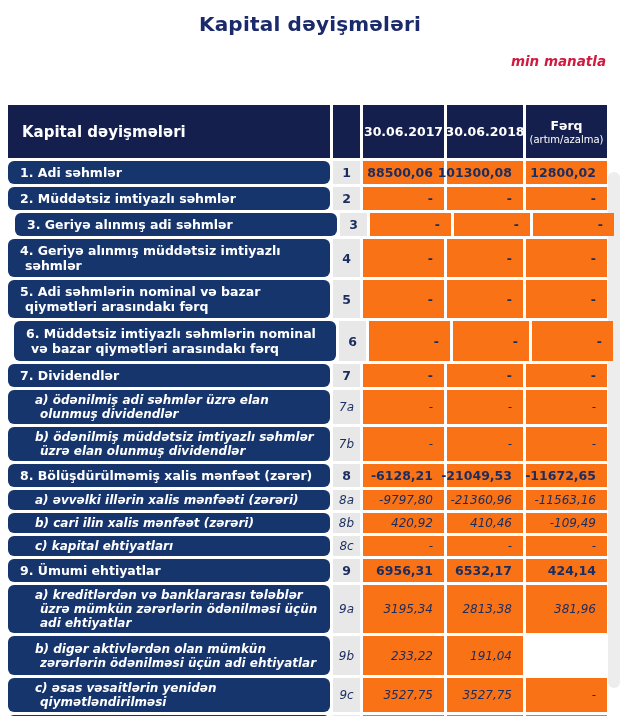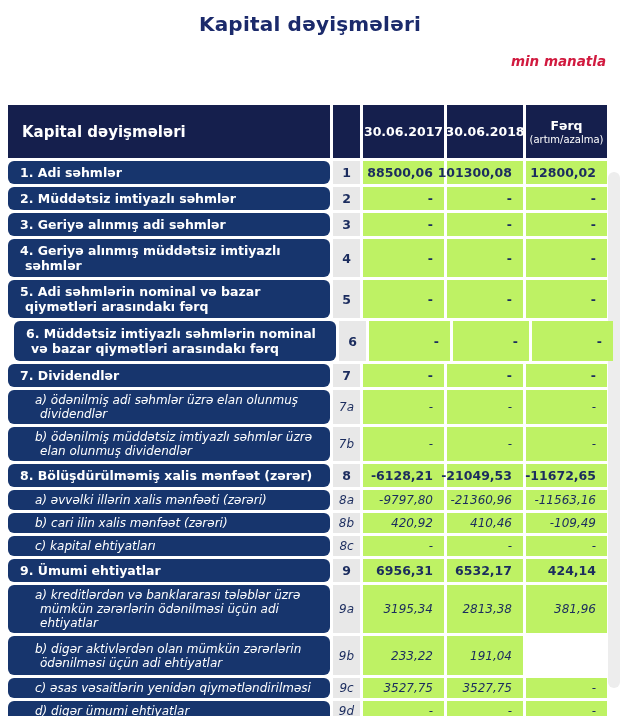--- a/index.html
+++ b/index.html
@@ -76,39 +76,39 @@
     color: #ffffff;
     line-height: 15px;
     border-radius: 6px;
   }
   .t-row .num-cell {
     background: #e8e8e8;
     color: #1b2c5e;
     justify-content: center;
   }
   .t-row .val-cell {
-    background: #bef264;
+    background: #f97316;
     color: #1b2c5e;
     justify-content: flex-end;
     padding-right: 11px;
   }
   .t-row.main .label-cell {
     font-size: 12.5px;
     font-weight: 700;
     padding: 4px 8px 4px 17px;
     text-indent: -5px;
   }
   .t-row.main .num-cell, .t-row.main .val-cell {
     font-size: 12.5px;
     font-weight: 700;
   }
   .t-row.sub .label-cell {
     font-size: 12px;
     font-style: italic;
-    font-weight: 400;
+    font-weight: 700;
     padding: 3px 8px 3px 32px;
     text-indent: -5px;
     line-height: 14px;
   }
   .t-row.sub .num-cell, .t-row.sub .val-cell {
     font-size: 12px;
     font-style: italic;
     font-weight: 400;
   }
 </style>
@@ -139,21 +139,21 @@
     <div class="cell val-cell">101300,08</div>
     <div class="cell val-cell">12800,02</div>
   </div>
       <div class="t-row main" style="min-height: 23px;">
     <div class="cell label-cell">2. Müddətsiz imtiyazlı səhmlər</div>
     <div class="cell num-cell">2</div>
     <div class="cell val-cell">-</div>
     <div class="cell val-cell">-</div>
     <div class="cell val-cell">-</div>
   </div>
-      <div class="t-row main" style="min-height: 23px;">
+      <div class="t-row main" style="min-height: 23px; margin-left: 7px;">
     <div class="cell label-cell">3. Geriyə alınmış adi səhmlər</div>
     <div class="cell num-cell">3</div>
     <div class="cell val-cell">-</div>
     <div class="cell val-cell">-</div>
     <div class="cell val-cell">-</div>
   </div>
       <div class="t-row main" style="min-height: 23px;">
     <div class="cell label-cell">4. Geriyə alınmış müddətsiz imtiyazlı səhmlər</div>
     <div class="cell num-cell">4</div>
     <div class="cell val-cell">-</div>

